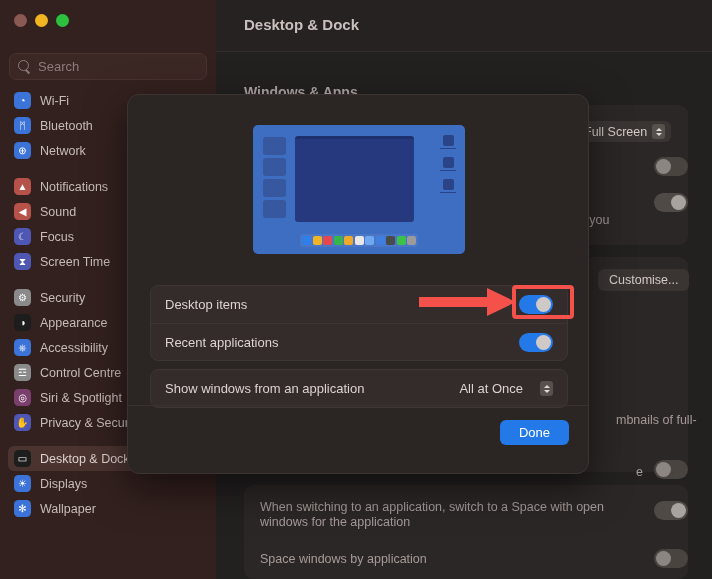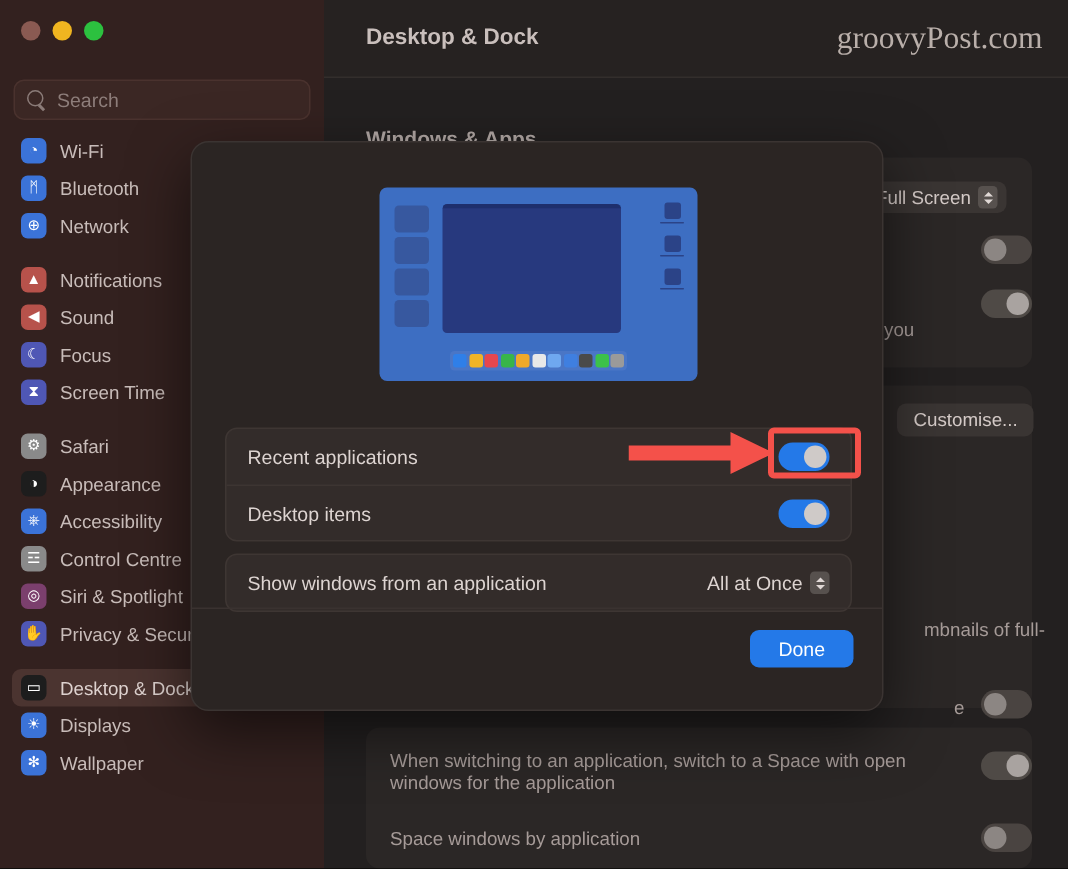--- a/index.html
+++ b/index.html
@@ -224,21 +224,21 @@
     background: #332c2a; border: 1px solid #3e3633;
     border-radius: 8px;
   }
   .s-row {
     display: flex; align-items: center;
     height: 37px; padding: 0 14px;
   }
   .s-row + .s-row { border-top: 1px solid #3d3532; }
   .s-label { flex: 1; font-size: 13px; color: #ddd4d1; }
   .s-value {
-    display: inline-flex; align-items: center; gap: 5px;
+    display: inline-flex; align-items: center; gap: 17px;
     font-size: 13px; color: #ddd4d1;
   }
 
   .sheet-footer {
     position: absolute; left: 0; right: 0; bottom: 0; height: 68px;
     border-top: 1px solid #3a3230;
   }
   .done-btn {
     position: absolute; right: 19px; top: 14px;
     background: #2479e8; color: #fff;
@@ -261,21 +261,20 @@
 </style>
 </head>
 <body>
 
 <div id="root">
 
   <div class="main">
 
     <div class="main-header">
       <div class="page-title">Desktop &amp; Dock</div>
-      <div class="watermark">groovyPost.com</div>
     </div>
 
     <div class="section-title">Windows &amp; Apps</div>
 
     <div class="bg-card" style="left:28px; top:105px; width:444px; height:140px;"></div>
 
     <div class="bg-row" style="left:360px; top:121px;">
       <span class="bg-popup">
         <span>Full Screen</span>
         <span class="chev">
@@ -378,21 +377,21 @@
           <span class="nav-icon" style="background: rgb(79, 87, 181);">☾</span>
           <span class="nav-label">Focus</span>
         </div>
         <div class="navitem">
           <span class="nav-icon" style="background: rgb(79, 87, 181);">⧗</span>
           <span class="nav-label">Screen Time</span>
         </div>
         <div class="nav-gap"></div>
         <div class="navitem">
           <span class="nav-icon" style="background: rgb(138, 138, 138);">⚙</span>
-          <span class="nav-label">Safari</span>
+          <span class="nav-label">Security</span>
         </div>
         <div class="navitem">
           <span class="nav-icon" style="background: rgb(29, 29, 29);">◑</span>
           <span class="nav-label">Appearance</span>
         </div>
         <div class="navitem">
           <span class="nav-icon" style="background: rgb(59, 115, 216);">⎈</span>
           <span class="nav-label">Accessibility</span>
         </div>
         <div class="navitem">
@@ -459,27 +458,27 @@
             <span style="background: rgb(63, 127, 224);"></span>
             <span style="background: rgb(74, 74, 74);"></span>
             <span style="background: rgb(60, 194, 74);"></span>
             <span style="background: rgb(154, 154, 154);"></span>
           </div>
       </div>
     </div>
 
     <div class="s-card" style="top:190px;">
       <div class="s-row">
-        <span class="s-label">Recent applications</span>
+        <span class="s-label">Desktop items</span>
         <span class="toggle on">
             <span class="knob"></span>
           </span>
       </div>
       <div class="s-row">
-        <span class="s-label">Desktop items</span>
+        <span class="s-label">Recent applications</span>
         <span class="toggle on">
             <span class="knob"></span>
           </span>
       </div>
     </div>
 
     <div class="s-card" style="top:274px;">
       <div class="s-row">
         <span class="s-label">Show windows from an application</span>
         <span class="s-value">

